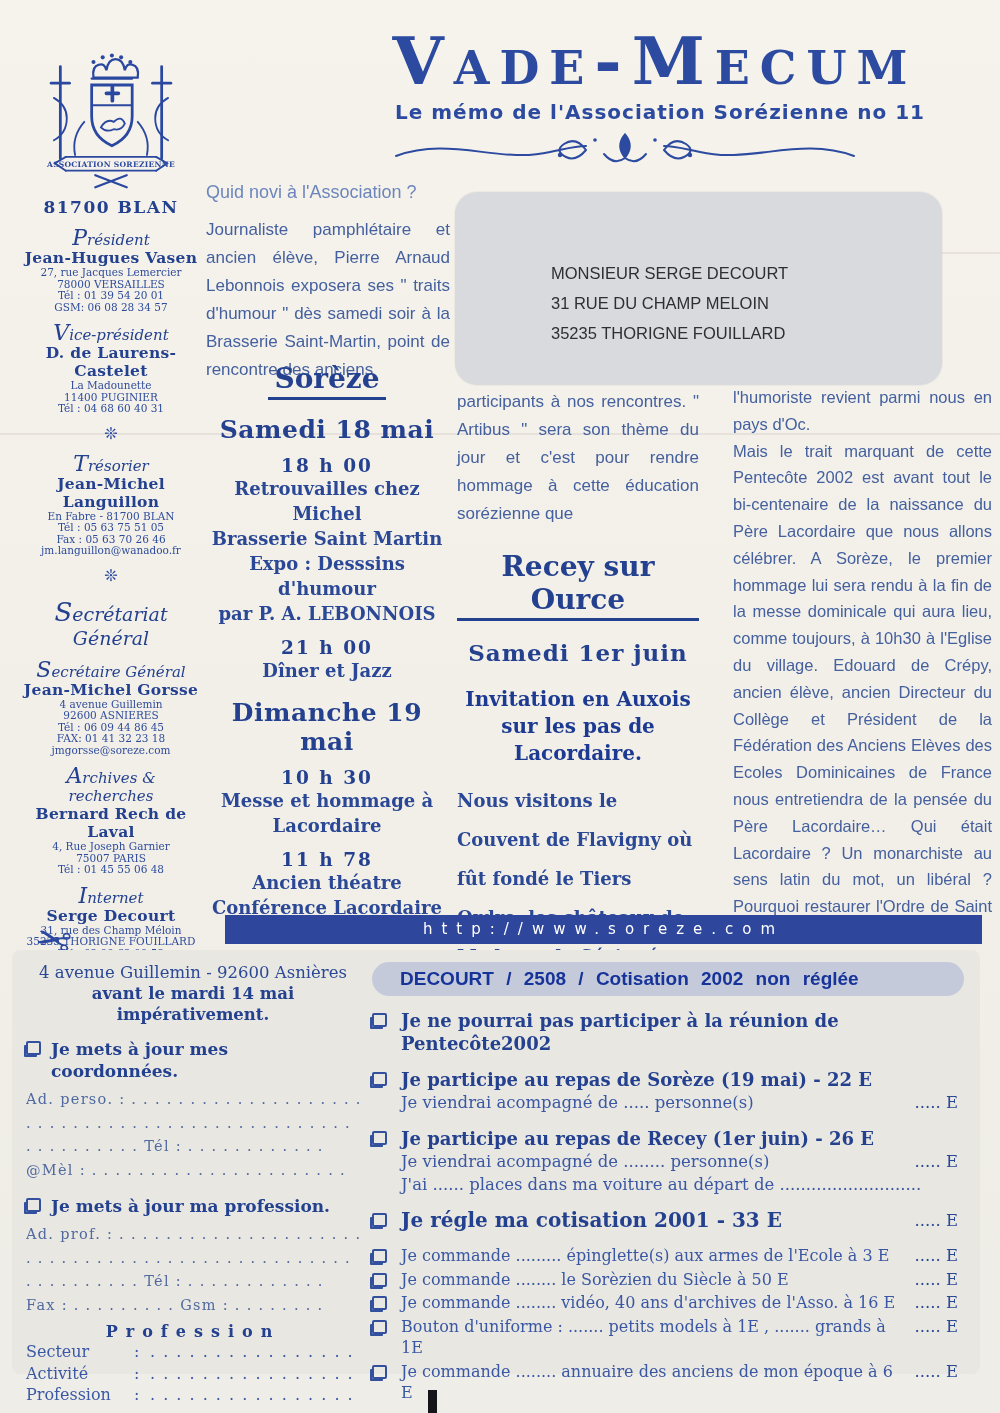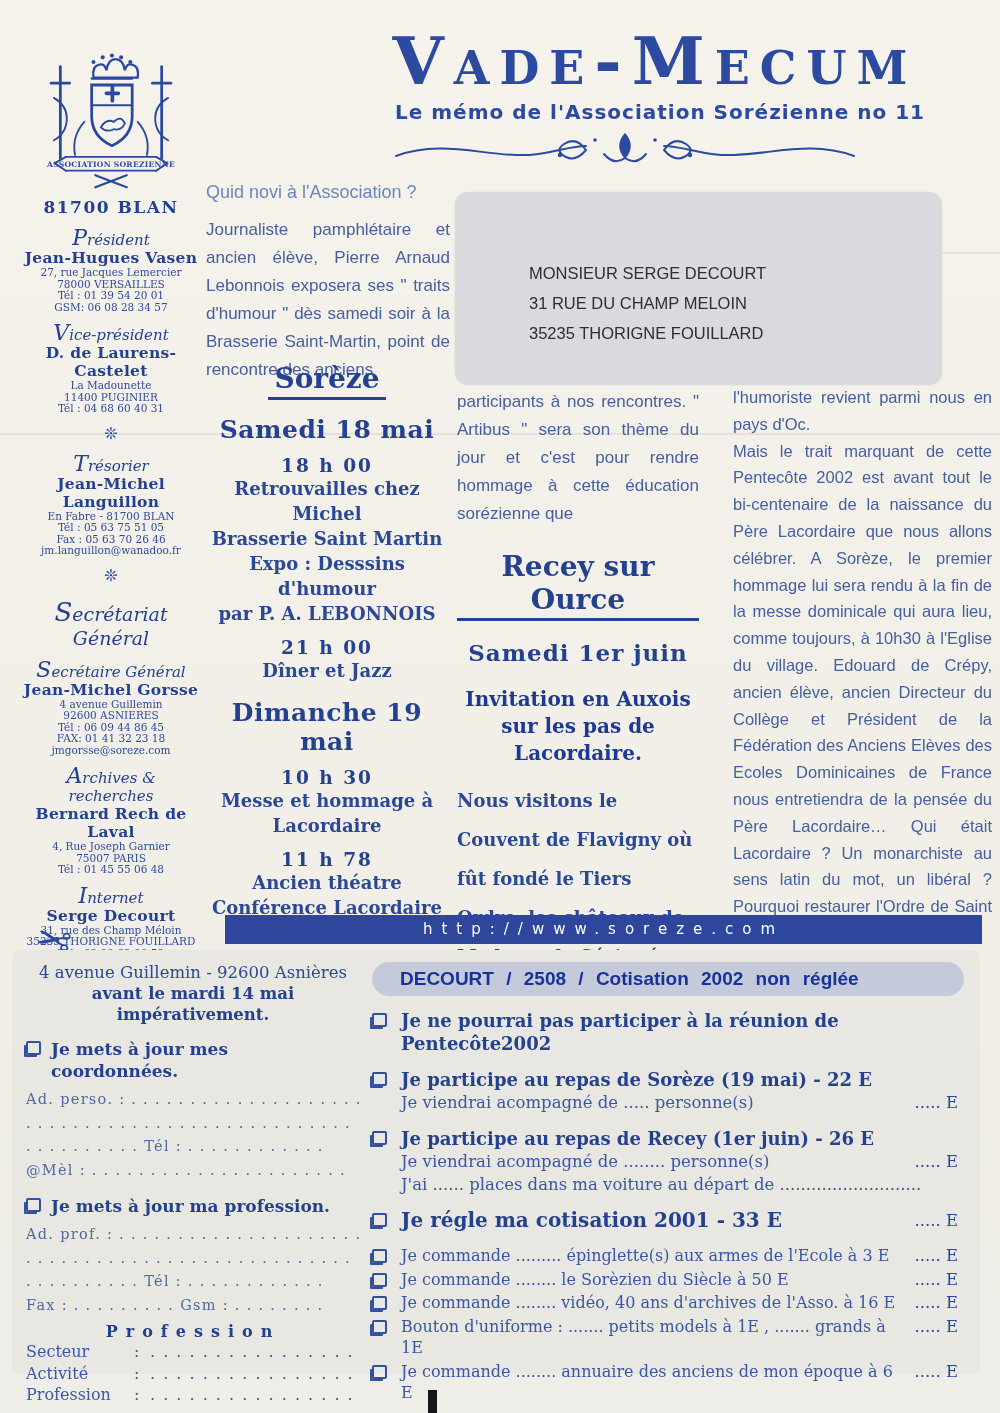--- a/index.html
+++ b/index.html
@@ -36,22 +36,22 @@
   .scissors { position:absolute; left:36px; top:916px; font-size:42px; color:#2b48a0;
               font-family:"DejaVu Sans", sans-serif; transform:scaleX(-1) rotate(-12deg); }
 
   
   .body-sans { font-family:"Liberation Sans", sans-serif; font-size:17px; line-height:28px;
                color:#44609f; text-align:justify; }
   .col1-intro { position:absolute; left:206px; top:182px; width:244px; }
   .intro-heading { font-family:"Liberation Sans", sans-serif; font-size:18px; color:#6c86bd;
                    margin-bottom:13px; }
   .address-label { position:absolute; left:455px; top:192px; width:487px; height:193px;
-                   background:#d8dade; border-radius:13px; box-shadow:0 0 0 1px rgba(0,0,0,0.03);
-                   padding:66px 0 0 74px; }
+                   background:#d8dade; border-radius:22px; box-shadow:0 0 0 1px rgba(0,0,0,0.03);
+                   padding:66px 0 0 96px; }
   .address-label div { font-family:"Liberation Sans", sans-serif; font-size:16.5px;
                        line-height:30px; color:#2f2f31; }
   .soreze { position:absolute; left:204px; top:362px; width:246px; text-align:center; color:#24418f; }
   .big-title { display:inline-block; font-weight:bold; font-size:28px;
                border-bottom:3px solid #24418f; padding:0 6px 2px; color:#24418f; }
   .sch-day { font-weight:bold; font-size:25px; margin-top:15px; letter-spacing:0.5px; }
   .sch-time { font-weight:bold; font-size:18.5px; letter-spacing:2px; margin-top:11px; color:#24418f; }
   .sch-line { font-weight:bold; font-size:18px; line-height:25px; color:#2a4896; }
   .col2 { position:absolute; left:457px; top:388px; width:242px; text-align:center; }
   .col2 .body-sans { text-align:justify; }

